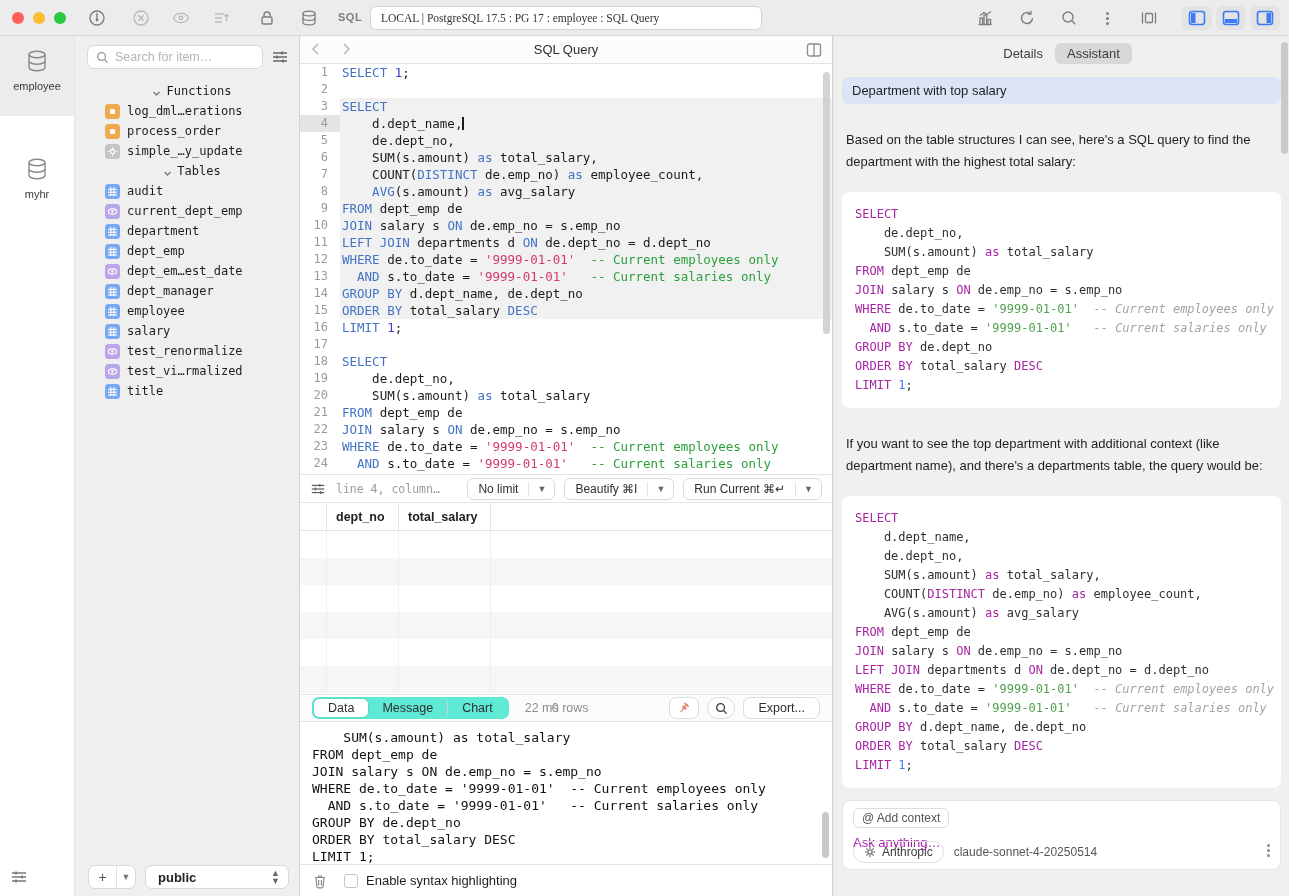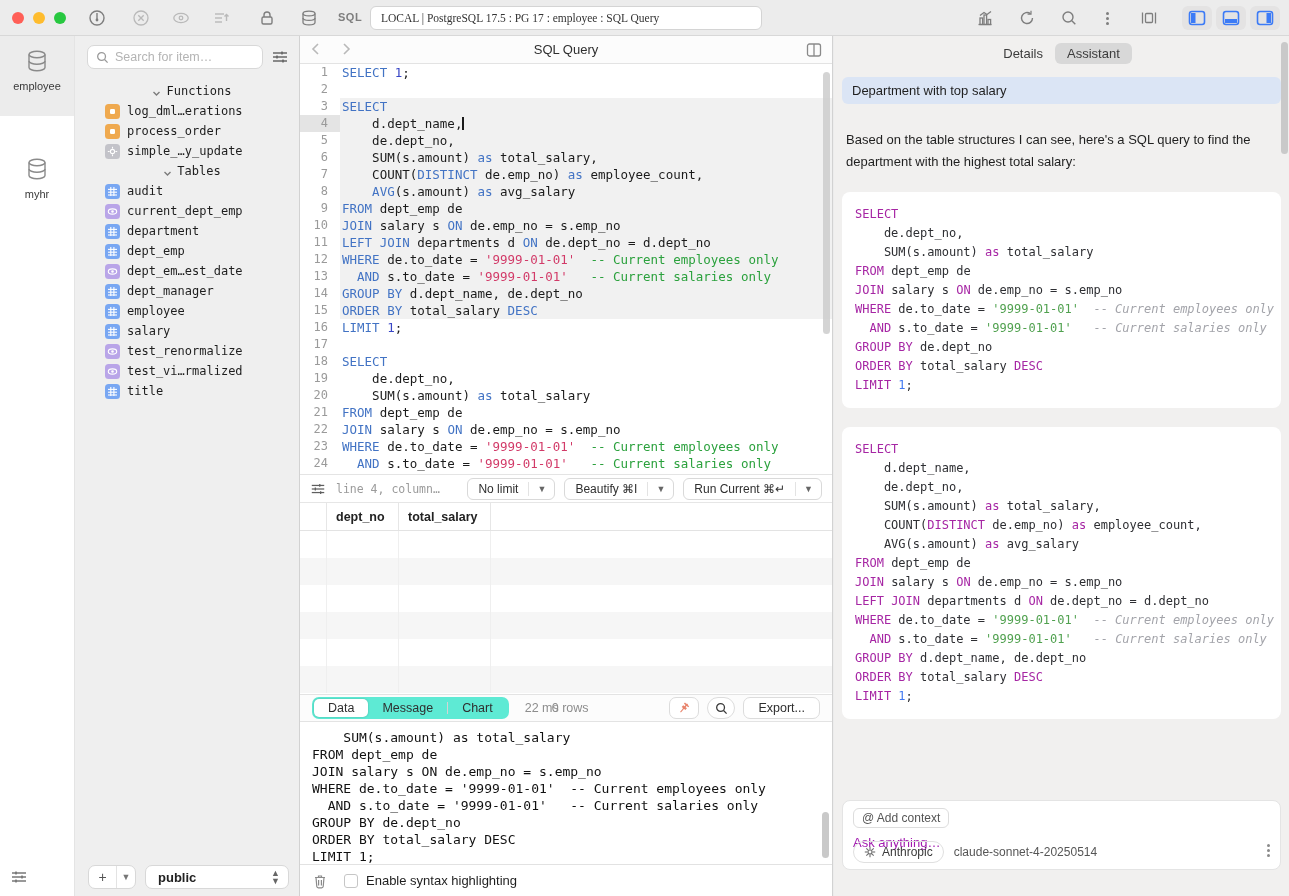--- a/index.html
+++ b/index.html
@@ -742,20 +742,21 @@
       <div class="codeblock theme-ai" id="code1"><span class="t-kw">SELECT</span>
     de.dept_no,
     SUM(s.amount) <span class="t-kw">as</span> total_salary
 <span class="t-kw">FROM</span> dept_emp de
 <span class="t-kw">JOIN</span> salary s <span class="t-kw">ON</span> de.emp_no = s.emp_no
 <span class="t-kw">WHERE</span> de.to_date = <span class="t-str">'9999-01-01'</span>  <span class="t-com">-- Current employees only</span>
   <span class="t-kw">AND</span> s.to_date = <span class="t-str">'9999-01-01'</span>   <span class="t-com">-- Current salaries only</span>
 <span class="t-kw">GROUP</span> <span class="t-kw">BY</span> de.dept_no
 <span class="t-kw">ORDER</span> <span class="t-kw">BY</span> total_salary <span class="t-kw">DESC</span>
 <span class="t-kw">LIMIT</span> <span class="t-num">1</span>;</div>
+      <div class="rppara">If you want to see the top department with additional context (like department name), and there's a departments table, the query would be:</div>
       <div class="codeblock theme-ai" id="code2"><span class="t-kw">SELECT</span>
     d.dept_name,
     de.dept_no,
     SUM(s.amount) <span class="t-kw">as</span> total_salary,
     COUNT(<span class="t-kw">DISTINCT</span> de.emp_no) <span class="t-kw">as</span> employee_count,
     AVG(s.amount) <span class="t-kw">as</span> avg_salary
 <span class="t-kw">FROM</span> dept_emp de
 <span class="t-kw">JOIN</span> salary s <span class="t-kw">ON</span> de.emp_no = s.emp_no
 <span class="t-kw">LEFT</span> <span class="t-kw">JOIN</span> departments d <span class="t-kw">ON</span> de.dept_no = d.dept_no
 <span class="t-kw">WHERE</span> de.to_date = <span class="t-str">'9999-01-01'</span>  <span class="t-com">-- Current employees only</span>

